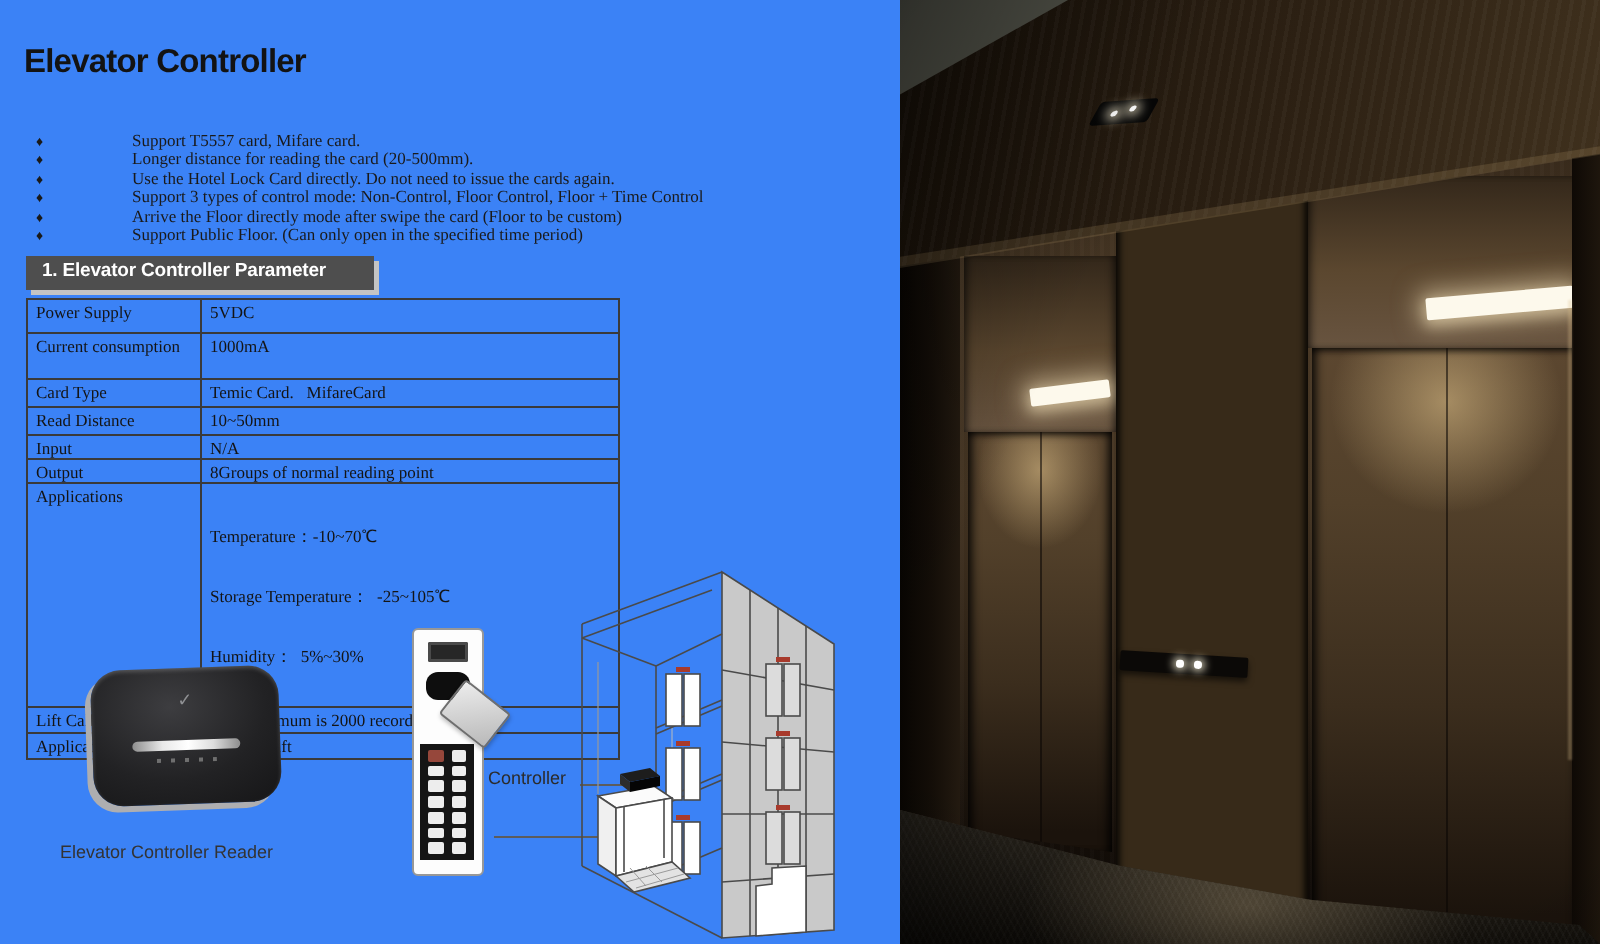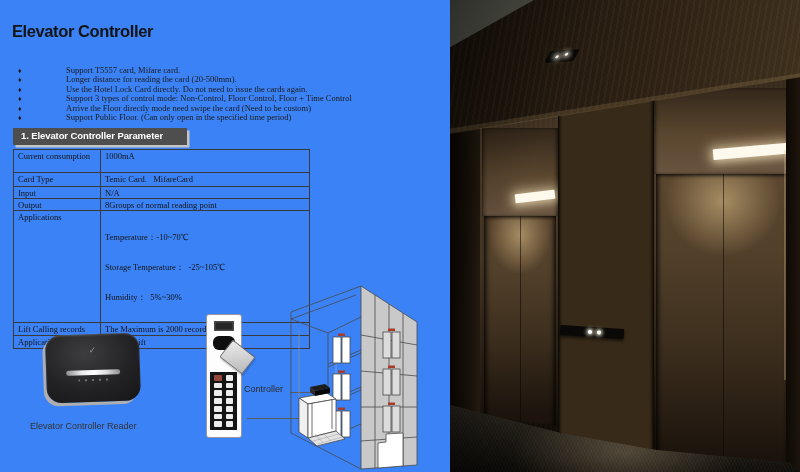--- a/index.html
+++ b/index.html
@@ -158,40 +158,48 @@
     <div class="feat">
       <span class="blt">♦</span>
       <span class="txt">Use the Hotel Lock Card directly. Do not need to issue the cards again.</span>
     </div>
     <div class="feat">
       <span class="blt">♦</span>
       <span class="txt">Support 3 types of control mode: Non-Control, Floor Control, Floor + Time Control</span>
     </div>
     <div class="feat">
       <span class="blt">♦</span>
-      <span class="txt">Arrive the Floor directly mode need swipe the card (Need to be custom)</span>
+      <span class="txt">Arrive the Floor directly mode after swipe the card (Floor to be custom)</span>
     </div>
     <div class="feat">
       <span class="blt">♦</span>
       <span class="txt">Support Public Floor. (Can only open in the specified time period)</span>
     </div>
   </div>
 
   <div class="abs sec-head" id="head2">1. Elevator Controller Parameter</div>
 
   <div class="abs ptable">
     <table>
       <tbody>
+          <tr style="height:17px">
+        <td class="lab">Power Supply</td>
+        <td>5VDC</td>
+      </tr>
       <tr style="height:23px">
         <td class="lab">Current consumption</td>
         <td>1000mA</td>
       </tr>
       <tr style="height:14px">
         <td class="lab">Card Type</td>
         <td>Temic Card.   MifareCard</td>
+      </tr>
+      <tr style="height:14px">
+        <td class="lab">Read Distance</td>
+        <td>10~50mm</td>
       </tr>
       <tr style="height:12px">
         <td class="lab">Input</td>
         <td>N/A</td>
       </tr>
       <tr style="height:12px">
         <td class="lab">Output</td>
         <td>8Groups of normal reading point</td>
       </tr>
       <tr style="height:36px">

